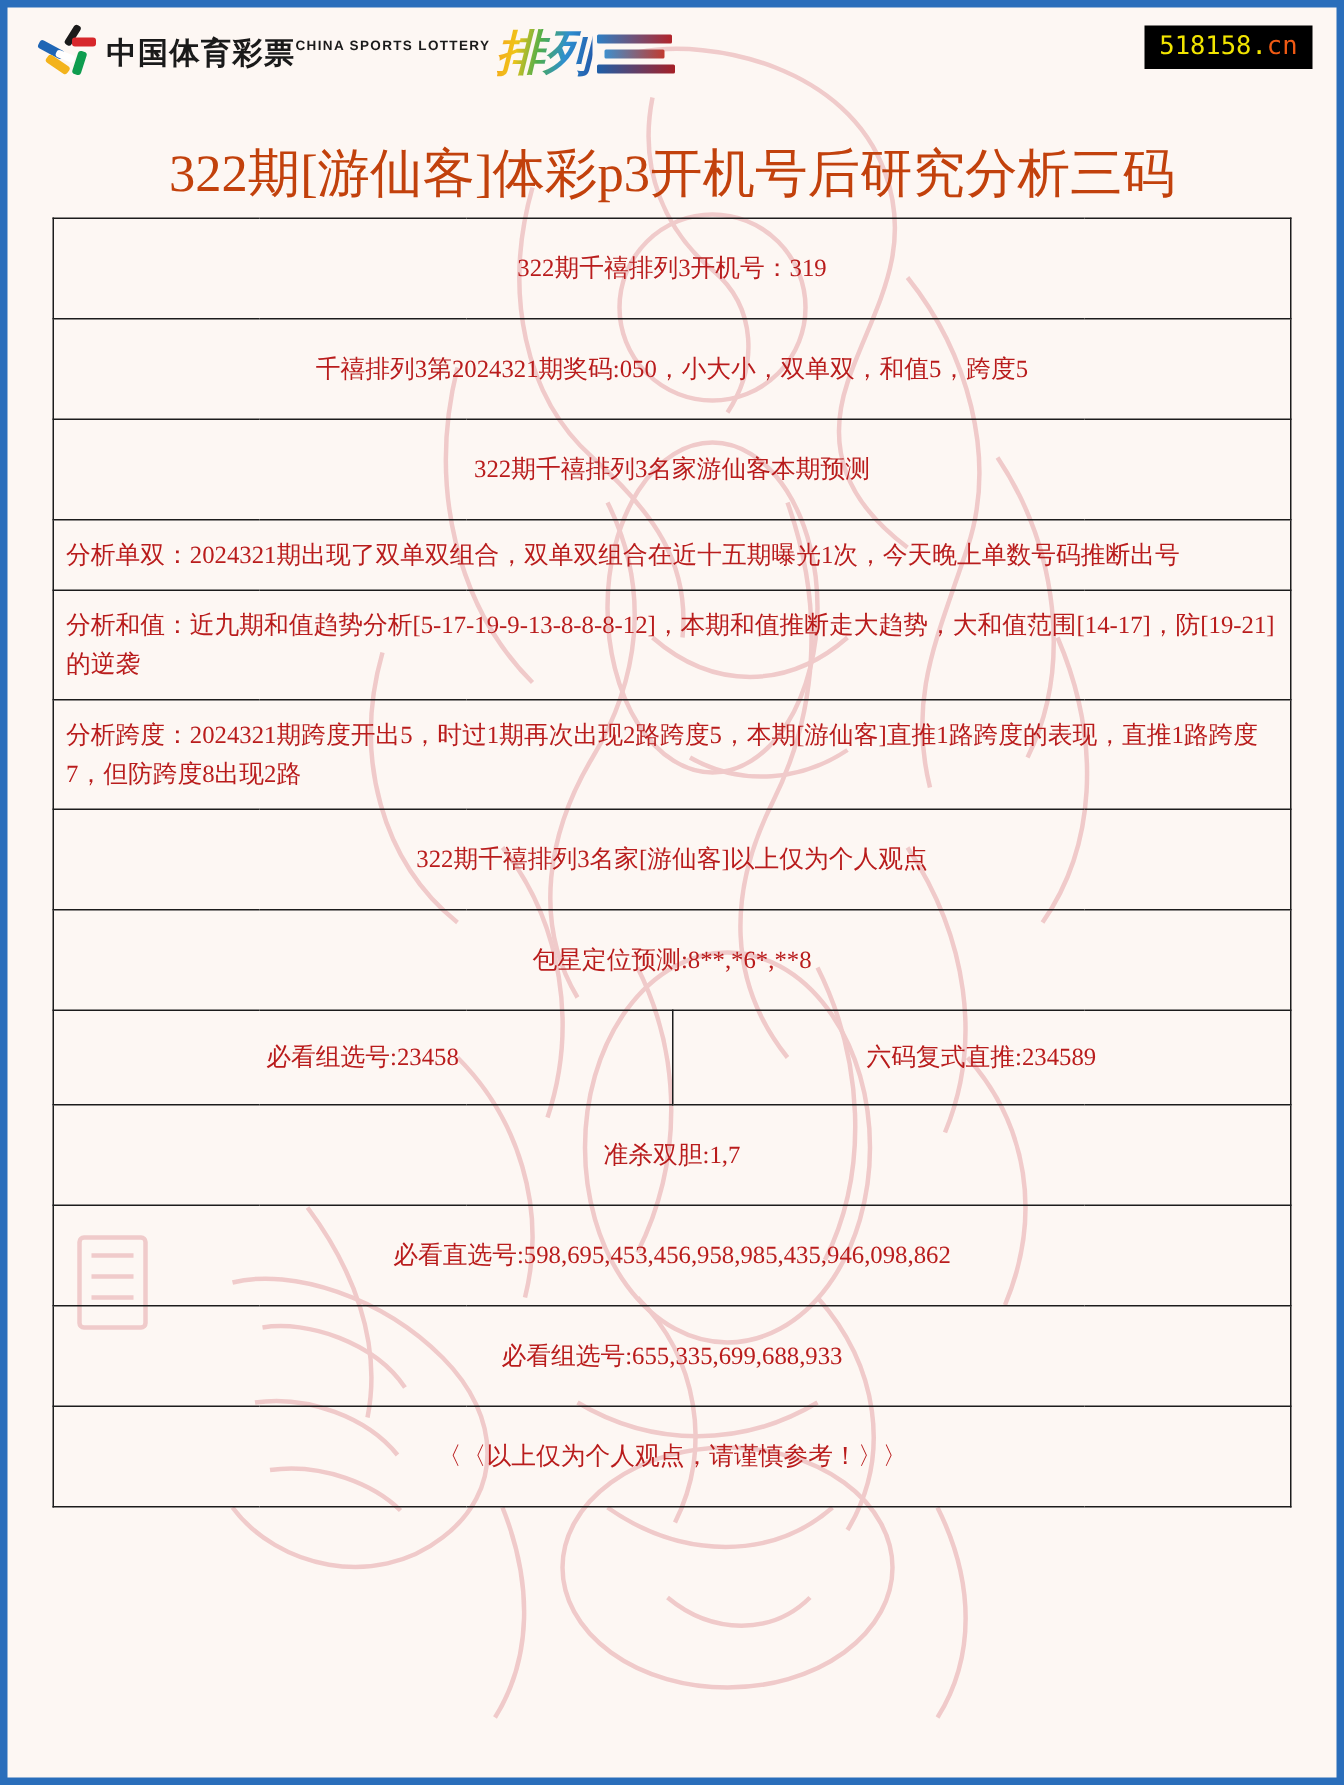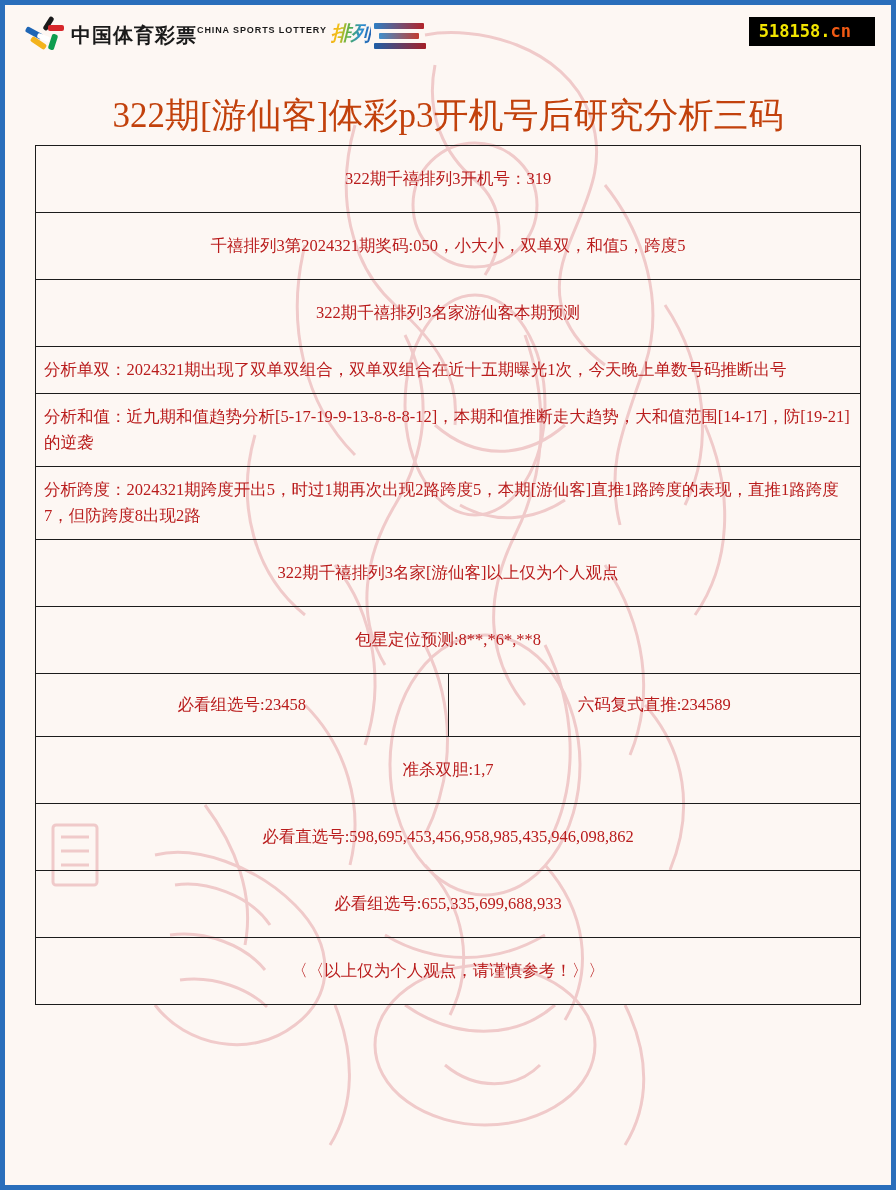--- a/index.html
+++ b/index.html
@@ -80,22 +80,22 @@
   }
   .logo-cn-bot {
     font-family: "Liberation Sans", sans-serif;
     font-size: 9px;
     font-weight: bold;
     color: #1a1a1a;
     letter-spacing: 0.9px;
     line-height: 12px;
   }
   .logo-pl {
-    font-family: Liberation Mono, monospace;
-    font-size: 20px;
+    font-family: Liberation Sans, sans-serif;
+    font-size: 32px;
     font-weight: bold;
     font-style: italic;
     background: linear-gradient(100deg, #f5a11b 0%, #f0c419 22%, #4fae4a 45%, #2e8fd0 70%, #2156a8 100%);
     -webkit-background-clip: text;
     background-clip: text;
     color: transparent;
     line-height: 36px;
     margin-right: 3px;
   }
   .logo-three {
@@ -113,24 +113,24 @@
   }
   .lt1 { width: 50px; background: linear-gradient(90deg,#2e7fc4,#b3242a); }
   .lt2 { width: 40px; margin-left: 5px; background: linear-gradient(90deg,#3f8fcd,#c23b2f); }
   .lt3 { width: 52px; background: linear-gradient(90deg,#1e5fa8,#a51f26); }
 
   #site-badge {
     position: absolute;
     right: 16px;
     top: 12px;
     background: #000000;
-    padding: 4px 24px 5px 10px;
+    padding: 4px 10px 5px 10px;
     font-family: "DejaVu Sans Mono", "Liberation Mono", monospace;
     font-size: 17px;
-    font-weight: bold;
+    font-weight: normal;
     letter-spacing: 0px;
     line-height: 20px;
   }
   #site-badge .b-num { color: #f2e500; }
   #site-badge .b-tld { color: #f05a14; }
 
   
   #title {
     position: relative;
     z-index: 2;

